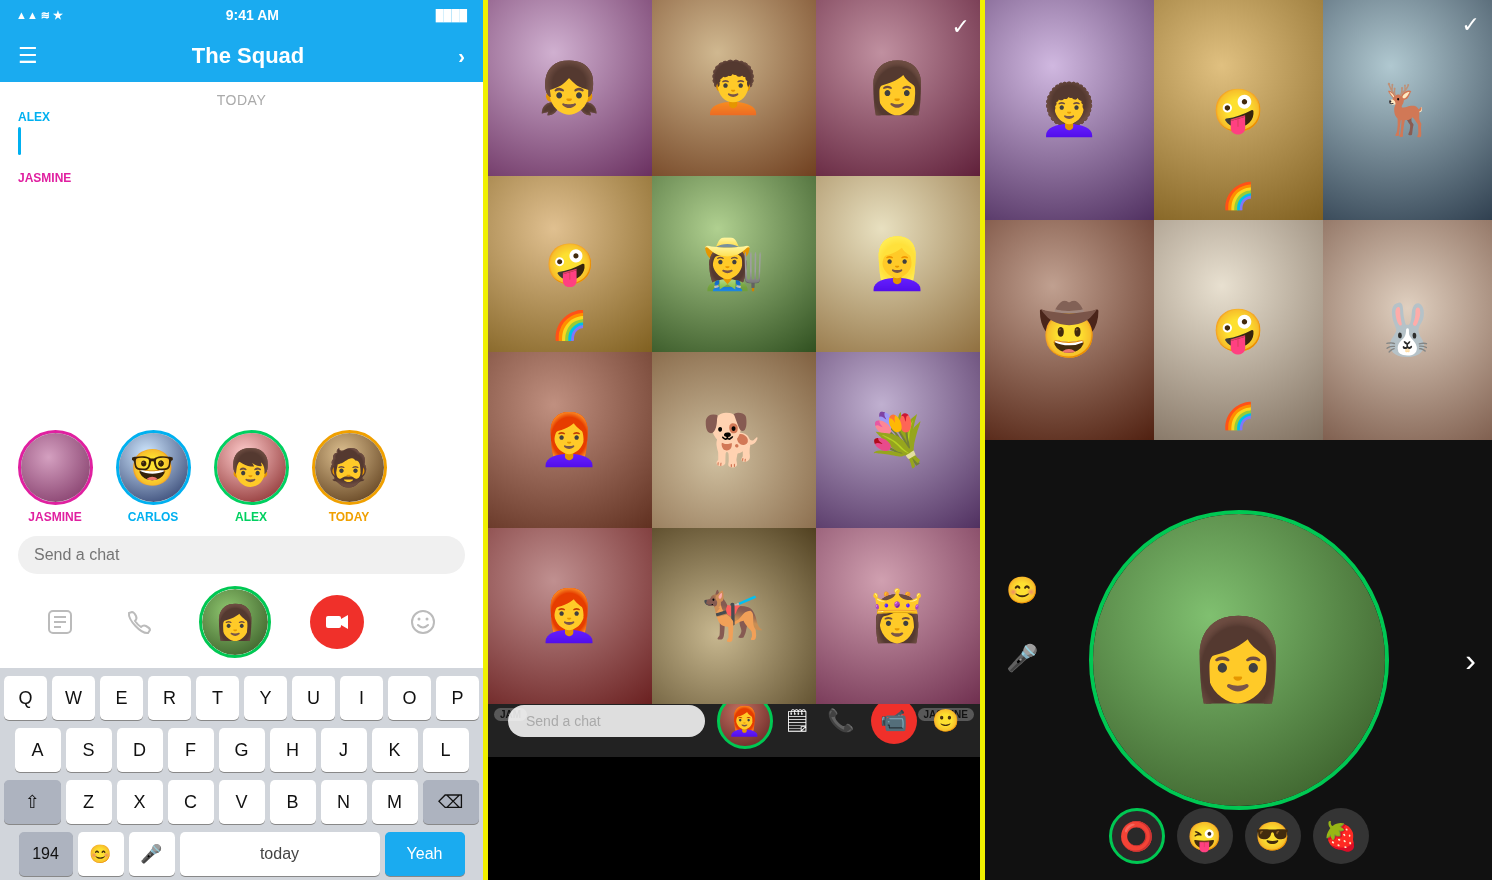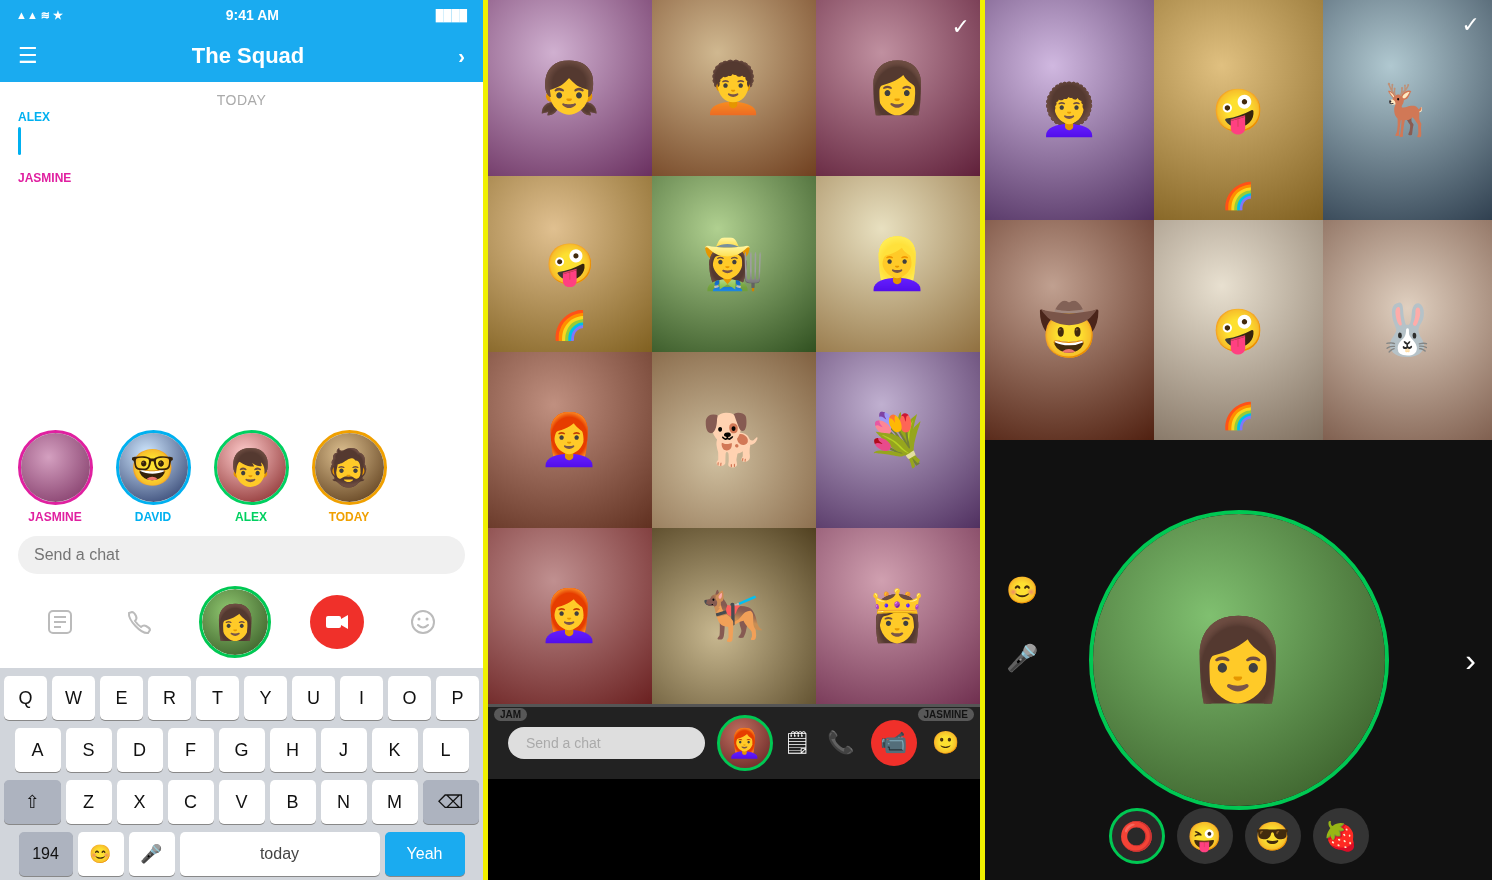--- a/index.html
+++ b/index.html
@@ -451,21 +451,21 @@
     <div class="friend-item">
       <div class="friend-avatar jasmine-av">
         <div class="face av-jasmine" style="border-radius:50%;"></div>
       </div>
       <div class="friend-name jasmine">JASMINE</div>
     </div>
     <div class="friend-item">
       <div class="friend-avatar david-av">
         <div style="width:100%;height:100%;background:radial-gradient(circle at 40% 30%, #d0e8ff, #203060);border-radius:50%;display:flex;align-items:center;justify-content:center;font-size:36px;">🤓</div>
       </div>
-      <div class="friend-name david">DAVID</div>
+      <div class="friend-name david">CARLOS</div>
     </div>
     <div class="friend-item">
       <div class="friend-avatar alex-av">
         <div style="width:100%;height:100%;background:radial-gradient(circle at 40% 30%, #ffcccc, #802020);border-radius:50%;display:flex;align-items:center;justify-content:center;font-size:36px;">👦</div>
       </div>
       <div class="friend-name alex">ALEX</div>
     </div>
     <div class="friend-item">
       <div class="friend-avatar carlos-av">
         <div style="width:100%;height:100%;background:radial-gradient(circle at 40% 30%, #ddc090, #503010);border-radius:50%;display:flex;align-items:center;justify-content:center;font-size:36px;">🧔</div>
@@ -600,21 +600,21 @@
     <div class="photo-cell pc10">
       <div class="face" style="background:radial-gradient(circle at 40% 30%, #c09090, #6a2020);">👩‍🦰</div>
     </div>
     <div class="photo-cell pc11">
       <div class="face" style="background:radial-gradient(circle at 40% 60%, #c8b890, #504020);">🐕‍🦺</div>
     </div>
     <div class="photo-cell pc12">
       <div class="face" style="background:radial-gradient(circle at 40% 30%, #d0a0b0, #703050);">👸</div>
     </div>
 
-    <div class="photo-cell" style="background:#555; grid-column:1/4; position:relative; height:75px;">
+    <div class="photo-cell" style="background:#555; grid-column:1/4; position:relative; height:53px;">
       <div class="jam-label">JAM</div>
       <div class="jasmine-label-vid">JASMINE</div>
       <div style="position:absolute;bottom:0;left:0;right:0;background:rgba(0,0,0,0.6);display:flex;align-items:center;justify-content:space-around;padding:8px 20px;height:72px;">
         <div style="background:rgba(255,255,255,0.85);border-radius:22px;padding:8px 18px;font-size:14px;color:#aaa;flex:1;margin-right:12px;text-align:left;">Send a chat</div>
         <div style="width:56px;height:56px;border-radius:50%;border:3px solid #00c853;overflow:hidden;background:radial-gradient(circle at 40% 30%, #c07060, #602020);display:flex;align-items:center;justify-content:center;font-size:28px;margin-right:10px;">👩‍🦰</div>
         <div style="display:flex;gap:16px;align-items:center;">
           <div style="color:white;font-size:22px;">🗒</div>
           <div style="color:white;font-size:22px;">📞</div>
           <div style="background:#f0302a;border-radius:50%;width:46px;height:46px;display:flex;align-items:center;justify-content:center;font-size:22px;">📹</div>
           <div style="color:white;font-size:22px;">🙂</div>

